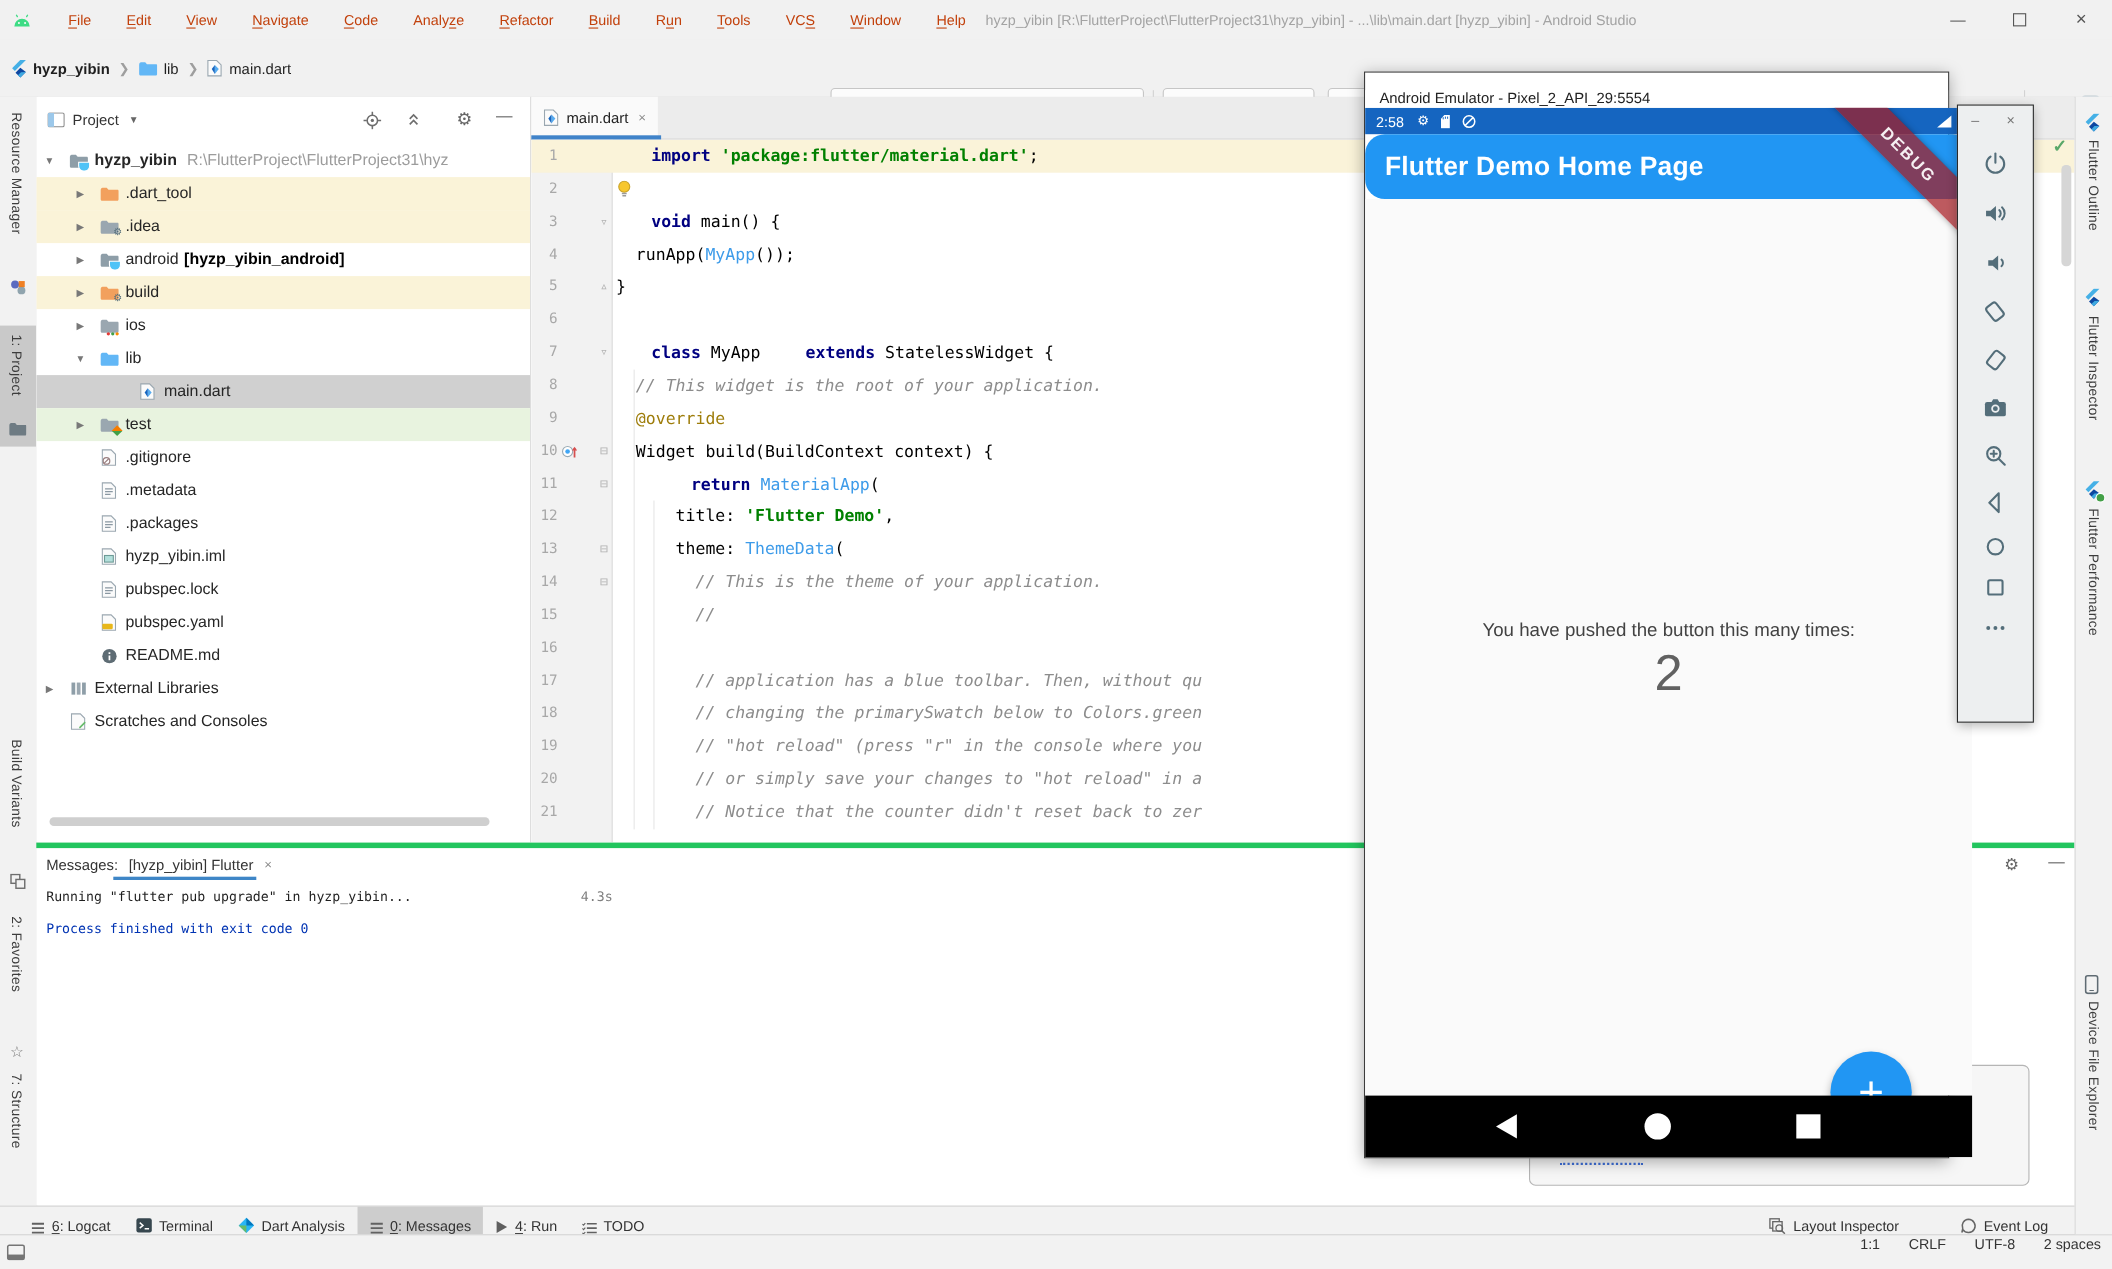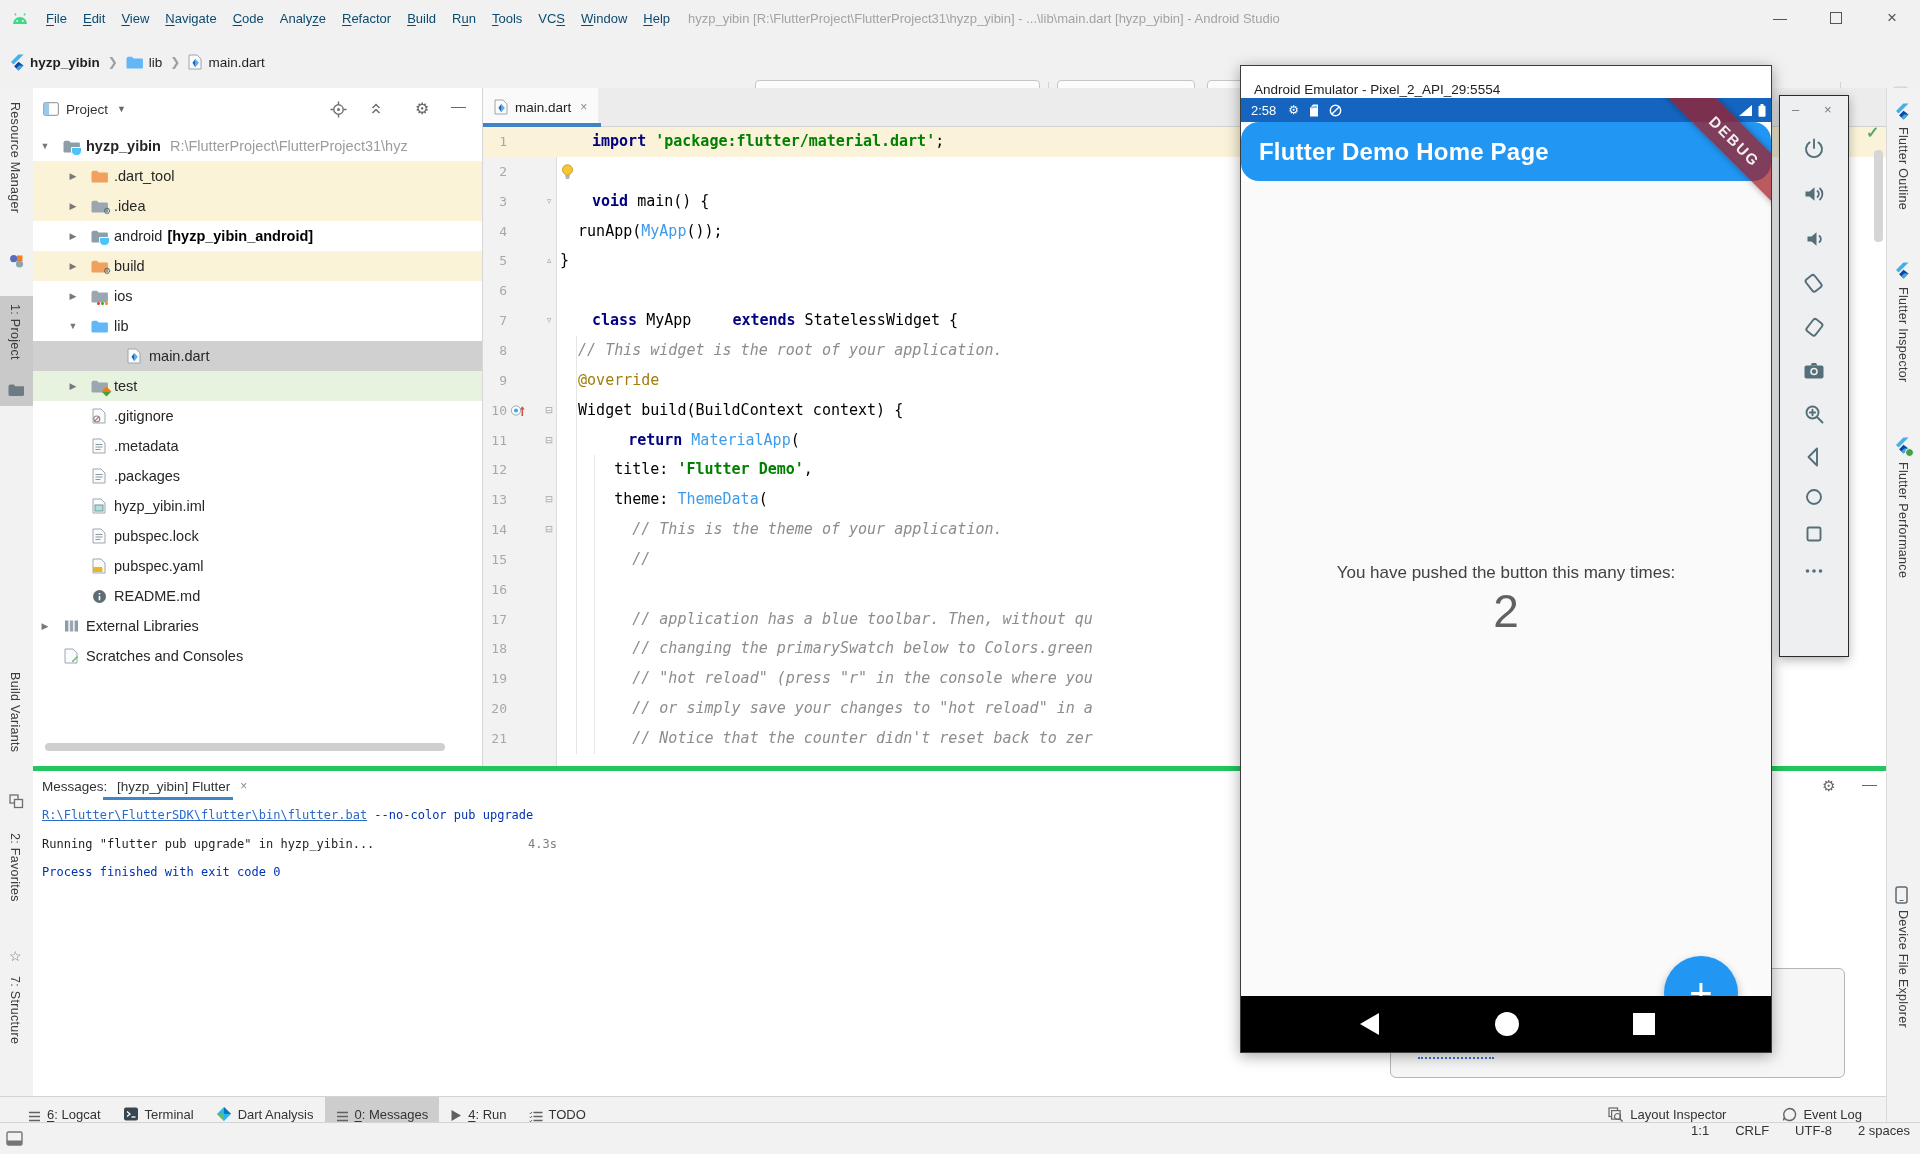--- a/index.html
+++ b/index.html
@@ -5,21 +5,21 @@
   html,body{margin:0;padding:0;background:#dadada;}
   #canvas{position:relative;width:1920px;height:1154px;overflow:hidden;background:#f2f2f2;
           font-family:"Liberation Sans",sans-serif;color:#1f1f1f;-webkit-font-smoothing:antialiased;}
   .abs{position:absolute;}
   svg{display:block;}
   u{text-decoration:underline;text-underline-offset:2px;}
 
   
   #menubar{left:0;top:0;width:1920px;height:36px;display:flex;align-items:center;background:#f1f1f1;}
   #android-logo{margin:0 8px 0 10px;}
-  .menu-item{padding:0 8px;font-size:13px;color:#0c4a6e;cursor:default;}
+  .menu-item{padding:0 8px;font-size:13px;color:#c2410c;cursor:default;margin-left:16px;}
   #win-title{flex:1;margin-left:10px;font-size:13px;color:#a3a3a3;white-space:nowrap;overflow:hidden;}
   .winbtn{width:56px;height:36px;display:flex;align-items:center;justify-content:center;color:#555;font-size:14px;}
   .winbtn .sq{width:10px;height:10px;border:1.4px solid #555;}
 
   
   #toolbar{left:0;top:36px;width:1920px;height:52px;background:#f1f1f1;border-bottom:1px solid #d5d5d5;}
   #breadcrumb{position:absolute;left:10px;top:0;height:52px;display:flex;align-items:center;gap:6px;font-size:13.5px;}
   .crumb-sep{color:#9e9e9e;font-size:12px;padding:0 2px;}
   .tool-box{position:absolute;top:44px;height:34px;border:1px solid #c6c6c6;border-radius:4px;background:#fcfcfc;
             display:flex;align-items:center;gap:7px;padding:0 9px;font-size:13px;color:#333;box-sizing:border-box;white-space:nowrap;overflow:hidden;}
@@ -101,21 +101,21 @@
   .green-dot{position:absolute;width:7px;height:7px;border-radius:50%;background:#43A047;border:1px solid #fff;}
 
   
   #behind-panel{left:1390px;top:968px;width:455px;height:110px;background:#f6f6f6;border:1px solid #b5b5b5;border-radius:6px;box-sizing:border-box;z-index:5;}
   #behind-dots{position:absolute;left:27px;top:84px;width:76px;height:4px;border-bottom:2px dotted #3E6FD8;}
 
   
   #emulator{left:1240px;top:65px;width:532px;height:988px;background:#fff;z-index:10;border:1px solid #3c3c3c;
             box-shadow:0 3px 14px rgba(0,0,0,.35);box-sizing:border-box;}
   #emu-titlebar{position:absolute;left:0;top:0;width:100%;height:32px;background:#fff;display:flex;align-items:flex-start;padding-left:13px;font-size:13.5px;color:#222;box-sizing:border-box;margin-top:16px;}
-  #emu-screen{position:absolute;left:0;top:32px;width:530px;height:954px;overflow:hidden;}
+  #emu-screen{position:absolute;left:0;top:32px;width:530px;height:954px;overflow:hidden;padding-left:22px;}
   #emu-statusbar{position:absolute;left:0;top:0;width:100%;height:24px;display:flex;align-items:center;color:#fff;}
   #emu-time{font-size:13px;margin-left:10px;margin-right:12px;}
   .sb-ico{margin-right:10px;display:flex;}
   #sb-right{position:absolute;right:5px;top:0;height:24px;display:flex;align-items:center;gap:6px;}
   .sig-tri{width:0;height:0;border-left:13px solid transparent;border-bottom:11px solid #fff;}
   #emu-appbar{position:absolute;left:0;top:24px;width:100%;height:59px;display:flex;align-items:center;border-radius:18px;}
   #emu-appbar span{margin-left:18px;font-size:24px;font-weight:bold;color:#fff;letter-spacing:.2px;}
   #emu-body{position:absolute;left:0;top:83px;width:100%;height:815px;background:#FAFAFA;}
   #emu-bodytext{position:absolute;left:0;top:382px;width:100%;text-align:center;font-size:17px;color:#424242;}
   #emu-counter{position:absolute;left:0;top:403px;width:100%;text-align:center;font-size:46px;color:#616161;}
@@ -554,21 +554,20 @@
   <div id="messages-panel" class="abs">
     <span id="messages-label">Messages:</span>
     <div id="messages-tab">
       <span>[hyzp_yibin] Flutter</span>
       <span class="tab-close">×</span>
     </div>
     <div id="messages-underline"></div>
     <span id="msg-gear">⚙</span>
     <span id="msg-dash">—</span>
     <div id="console">
-        <div class="con-line"><span class="con-link">R:\Flutter\FlutterSDK\flutter\bin\flutter.bat</span><span class="con-sys"> --no-color pub upgrade</span></div>
         <div class="con-line"><span class="con-plain">Running "flutter pub upgrade" in hyzp_yibin...</span><span class="con-time">4.3s</span></div>
         <div class="con-line"><span class="con-sys">Process finished with exit code 0</span></div>
       </div>
   </div>
 
   <div id="behind-panel" class="abs">
     <div id="behind-dots"></div>
   </div>
 
   <div id="bottom-bar" class="abs">

